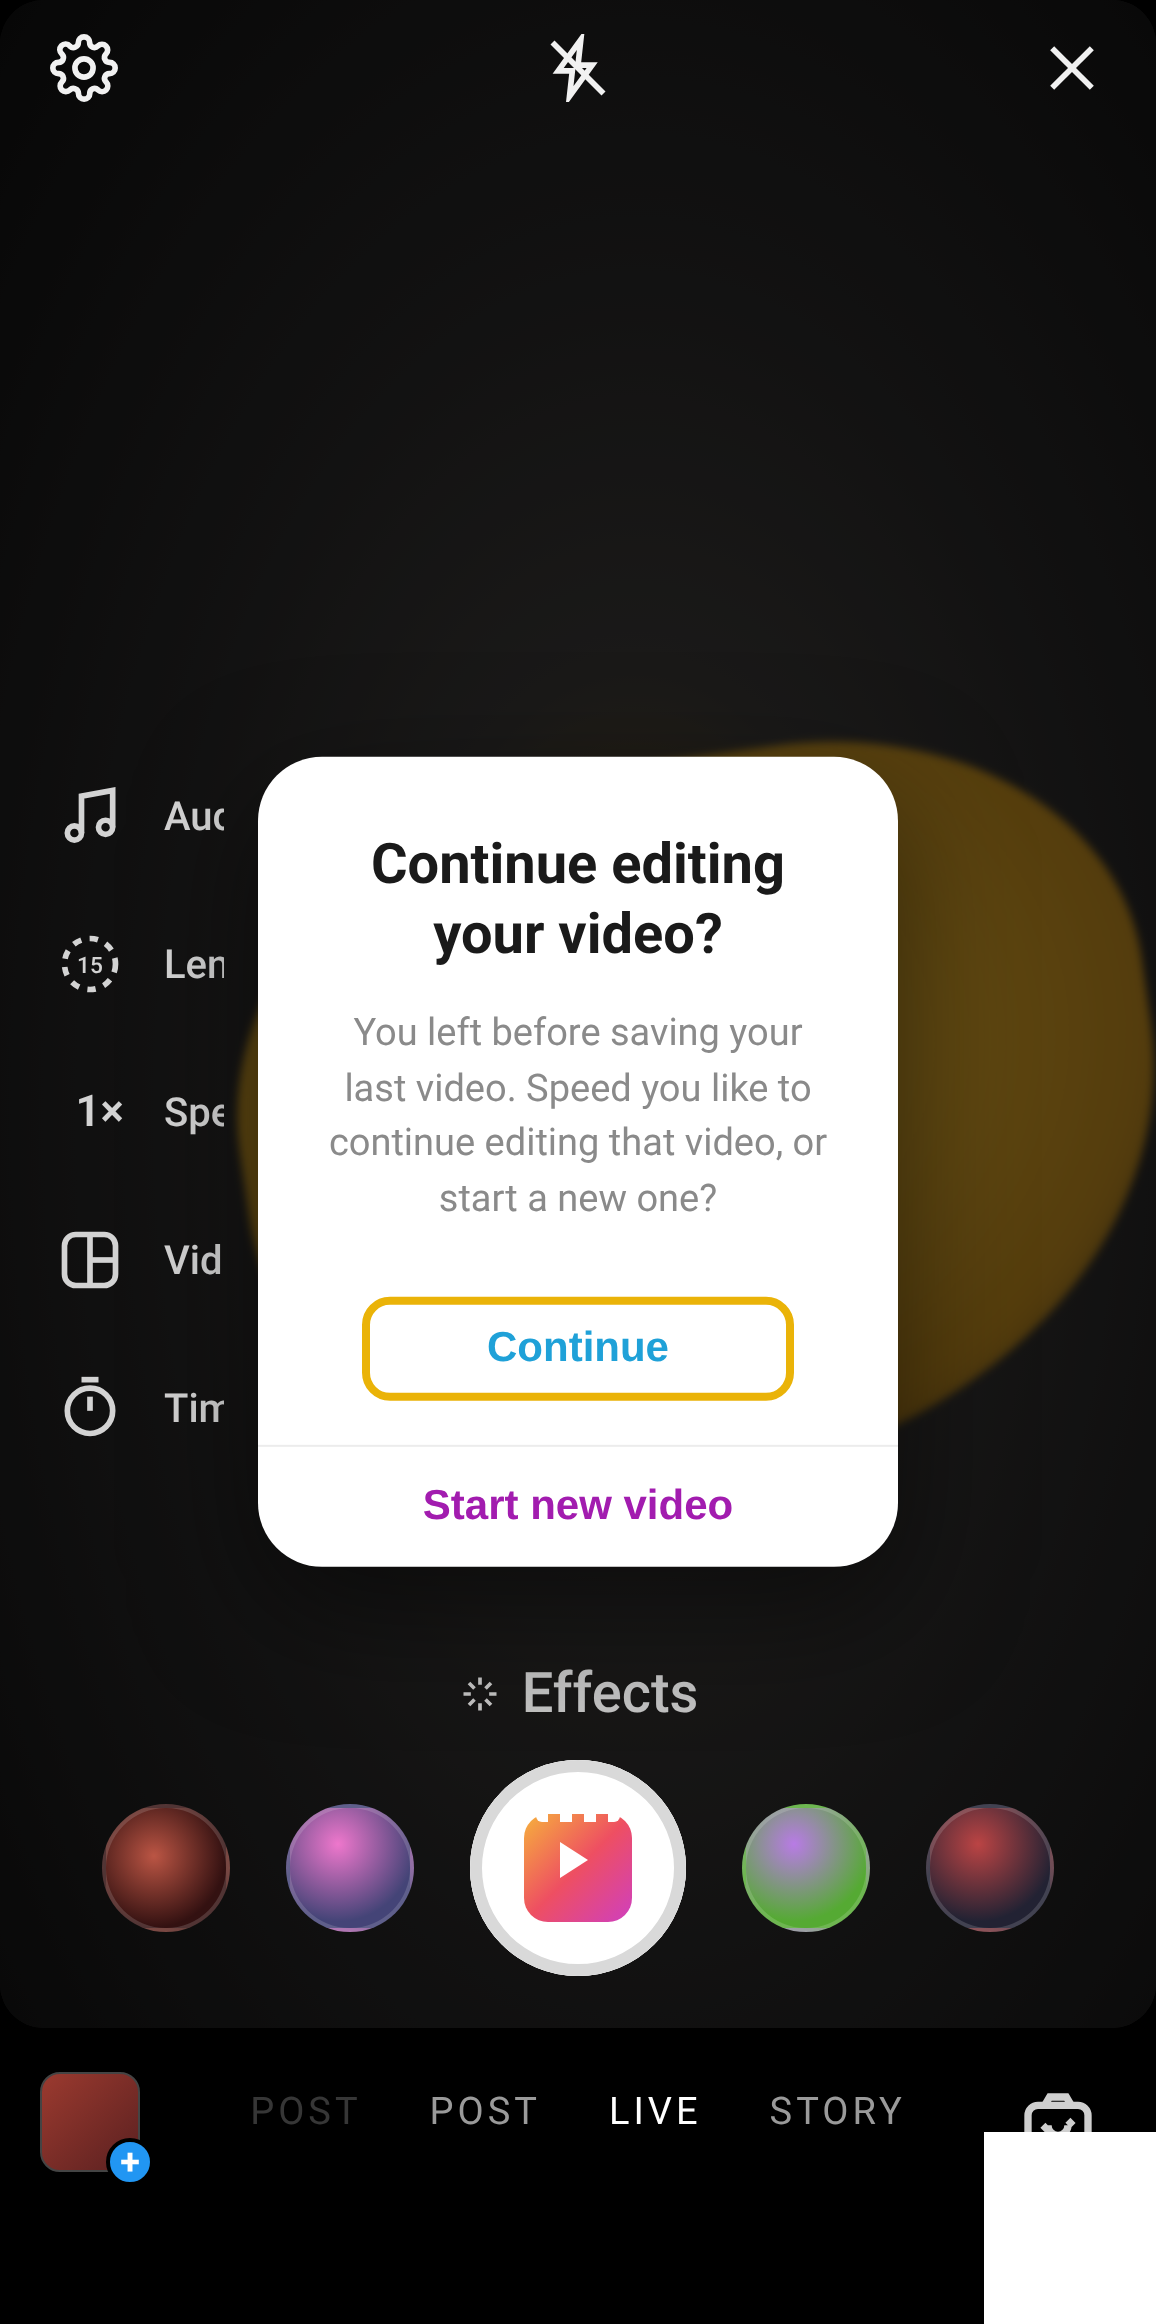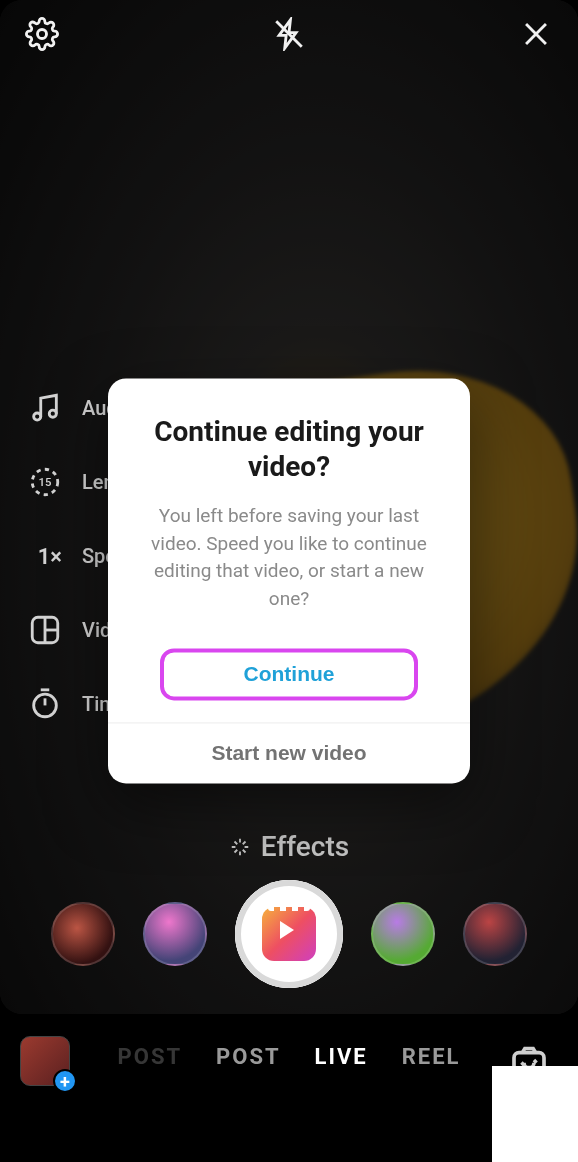--- a/index.html
+++ b/index.html
@@ -89,21 +89,21 @@
     border-radius:3px;
   }
   
   .bottombar{
     position:absolute; left:0; right:0; top:1014px; bottom:0;
     background:#000;
   }
   .modes{
     position:absolute; left:0; right:0; top:30px;
     display:flex; align-items:center; justify-content:center; gap:34px;
-    color:#9a9a9a; font-size:22px; font-weight:700; letter-spacing:2px;
+    color:#9a9a9a; font-size:19px; font-weight:400; letter-spacing:2px;
   }
   .mode.active{ color:#fff; }
   .gallery-btn{
     position:absolute; left:20px; top:22px; width:50px; height:50px;
     border-radius:10px;
     background: linear-gradient(135deg,#9b3a2f,#5a2020);
     border:1px solid #444;
   }
   .gallery-plus{
     position:absolute; right:-8px; bottom:-8px; width:24px;height:24px;border-radius:50%;
@@ -111,37 +111,37 @@
     border:2px solid #000;
   }
   .swap-cam{
     position:absolute; right:26px; top:24px; width:46px;height:46px; display:flex;align-items:center;justify-content:center;
   }
   .swap-cam svg{width:40px;height:40px;stroke:#cfcfcf;fill:none;stroke-width:2.2;}
   .white-box{ position:absolute; right:0; bottom:0; width:86px; height:96px; background:#fff; }
   
   .modal{
     position:absolute; left:50%; top:50%; transform:translate(-50%,-50%);
-    width:362px; background:#fff; border-radius:18px;
+    width:320px; background:#fff; border-radius:32px;
     box-shadow:0 20px 60px rgba(0,0,0,.5);
     overflow:hidden;
   }
   .modal-pad{ padding:36px 30px 8px; text-align:center; }
   .modal-title{ font-size:28px; font-weight:700; color:#1a1a1a; line-height:1.25; margin-bottom:18px;}
   .modal-body{ font-size:19px; color:#8a8a8a; line-height:1.45; margin-bottom:26px;}
   .btn-row{ padding: 10px 22px 14px; }
   .btn{
     width:100%; height:52px; border:none; background:transparent; font-size:21px; font-weight:600;
     display:flex;align-items:center;justify-content:center; cursor:pointer;
   }
   .btn-continue{
-    color:#1fa1d8; border:4px solid #d946ef; border-radius:14px;
+    color:#1fa1d8; border:4px solid #eab308; border-radius:14px;
   }
   .divider{ height:1px; background:#ececec; }
-  .btn-start{ color:#737373; height:60px;}
+  .btn-start{ color:#a21caf; height:60px;}
   .speed-text{ font-size:22px; font-weight:600; color:#e9e9e9; font-family:inherit; }
 </style>
 </head>
 <body>
 
 <div class="screen">
 
   <div class="camera-area">
     <div class="yellow-blob"></div>
     <div class="dim-overlay"></div>
@@ -234,21 +234,21 @@
   </div>
 
   <div class="bottombar">
     <div class="gallery-btn">
       <div class="gallery-plus">+</div>
     </div>
     <div class="modes">
       <span class="mode" style="opacity:.35">POST</span>
       <span class="mode">POST</span>
       <span class="mode active">LIVE</span>
-      <span class="mode">REEL</span>
+      <span class="mode">STORY</span>
     </div>
     <div class="swap-cam">
       <svg viewBox="0 0 24 24">
           <rect x="3" y="7" width="18" height="13" rx="3"></rect>
           <path d="M8 7l1.5-2.5h5L16 7"></path>
           <path d="M9 13a3 3 0 0 0 6 0M15 13l1.5-1.5M9 13 7.5 14.5"></path>
         </svg>
     </div>
     <div class="white-box"></div>
   </div>

